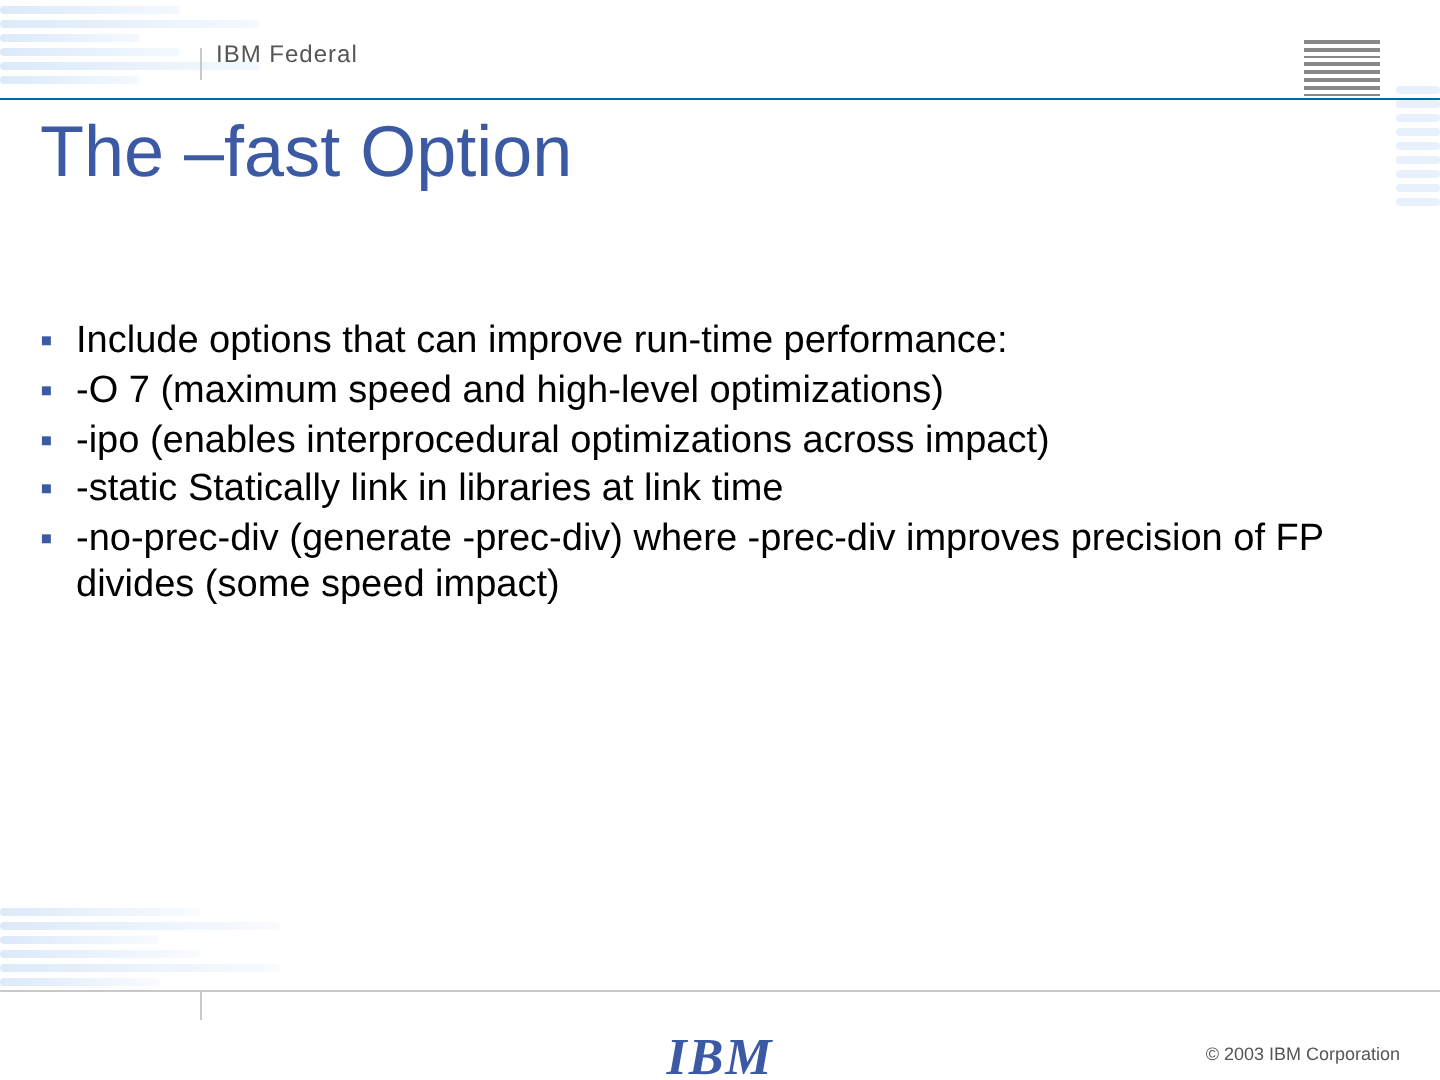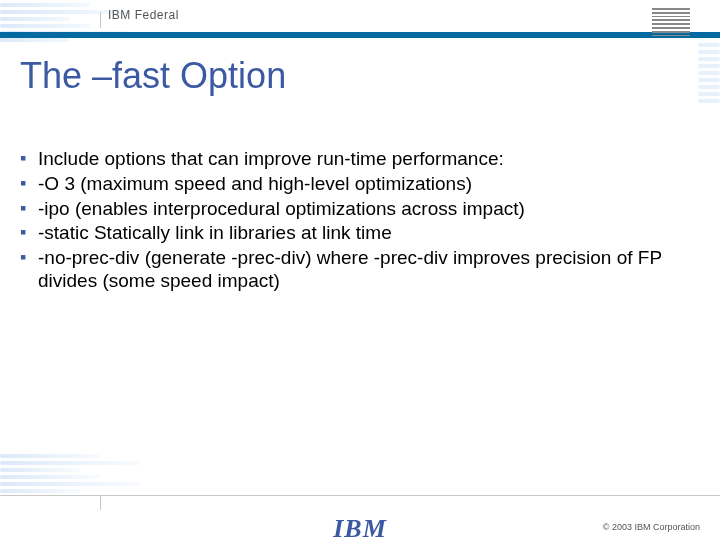--- a/index.html
+++ b/index.html
@@ -15,30 +15,30 @@
   .wm-top-left .b2 { width: 130px; }
   .wm-top-left .b3 { width: 70px; }
   .wm-right { top: 40px; right: 0; width: 22px; height: 100px; }
   .wm-right .bar { background: #bcd7f6; }
   .wm-bottom-left { bottom: 44px; left: 0; width: 150px; }
   .wm-bottom-left .bar { background: linear-gradient(90deg, #9cc2f0 0%, #eef6fe 100%); }
   .wm-bottom-left .b1 { width: 100px; }
   .wm-bottom-left .b2 { width: 140px; }
   .wm-bottom-left .b3 { width: 80px; }
 
-  .header { position: absolute; top: 12px; left: 0; right: 0; height: 26px; border-bottom: 6px solid #0369a1; display: flex; align-items: center; z-index: 2; text-align: center; }
+  .header { position: absolute; top: 24px; left: 0; right: 0; height: 26px; border-bottom: 1px solid #0369a1; display: flex; align-items: center; z-index: 2; text-align: center; }
   .header-mark { position: absolute; left: 100px; top: 0; width: 1px; height: 16px; background: #c8c8c8; }
   .header-label { position: absolute; left: 108px; top: -4px; font-size: 12px; color: #555; letter-spacing: 0.5px; }
   .header-logo { position: absolute; right: 30px; top: -4px; display: flex; flex-direction: column; gap: 2px; }
   .header-logo .row { display: flex; gap: 2px; }
   .header-logo .stripe { width: 38px; height: 1.8px; background: #888; }
 
   .title { position: absolute; left: 20px; top: 55px; font-size: 36px; color: #3b5aa3; z-index: 2; }
 
-  .body { position: absolute; left: 20px; right: 30px; top: 148px; z-index: 2; }
+  .body { position: absolute; left: 20px; right: 30px; top: 160px; z-index: 2; }
   .item { position: relative; padding-left: 18px; font-size: 19px; color: #000; line-height: 1.2; margin-bottom: 2px; }
   .item::before { content: '\25AA'; position: absolute; left: 0; top: 0; color: #3b5aa3; font-size: 18px; }
 
   .footer { position: absolute; left: 0; right: 0; bottom: 0; height: 45px; border-top: 1px solid #c8c8c8; z-index: 2; }
   .footer-mark { position: absolute; left: 100px; top: 0; width: 1px; height: 14px; background: #c8c8c8; }
   .footer-logo { position: absolute; left: 50%; transform: translateX(-50%); top: 6px; font-family: Georgia, 'Times New Roman', serif; font-style: italic; font-weight: bold; font-size: 26px; color: #3b5aa3; letter-spacing: 1px; margin-top: 12px; }
   .footer-copy { position: absolute; right: 20px; bottom: 8px; font-size: 9px; color: #555; }
 </style>
 </head>
 <body>
@@ -101,21 +101,21 @@
       <div class="row">
           <div class="stripe"></div>
         </div>
     </div>
   </div>
 
   <div class="title">The –fast Option</div>
 
   <div class="body">
     <div class="item"><span>Include options that can improve run-time performance:</span></div>
-    <div class="item"><span>-O 3   (maximum speed and high-level optimizations)</span></div>
+    <div class="item"><span>-O 7   (maximum speed and high-level optimizations)</span></div>
     <div class="item"><span>-ipo (enables interprocedural optimizations across impact)</span></div>
     <div class="item"><span>-static  Statically link in libraries at link time</span></div>
     <div class="item"><span>-no-prec-div (generate -prec-div) where -prec-div improves precision of FP divides (some speed impact)</span></div>
   </div>
 
   <div class="footer">
     <div class="footer-mark"></div>
     <div class="footer-logo">IBM</div>
     <div class="footer-copy">© 2003 IBM Corporation</div>
   </div>

